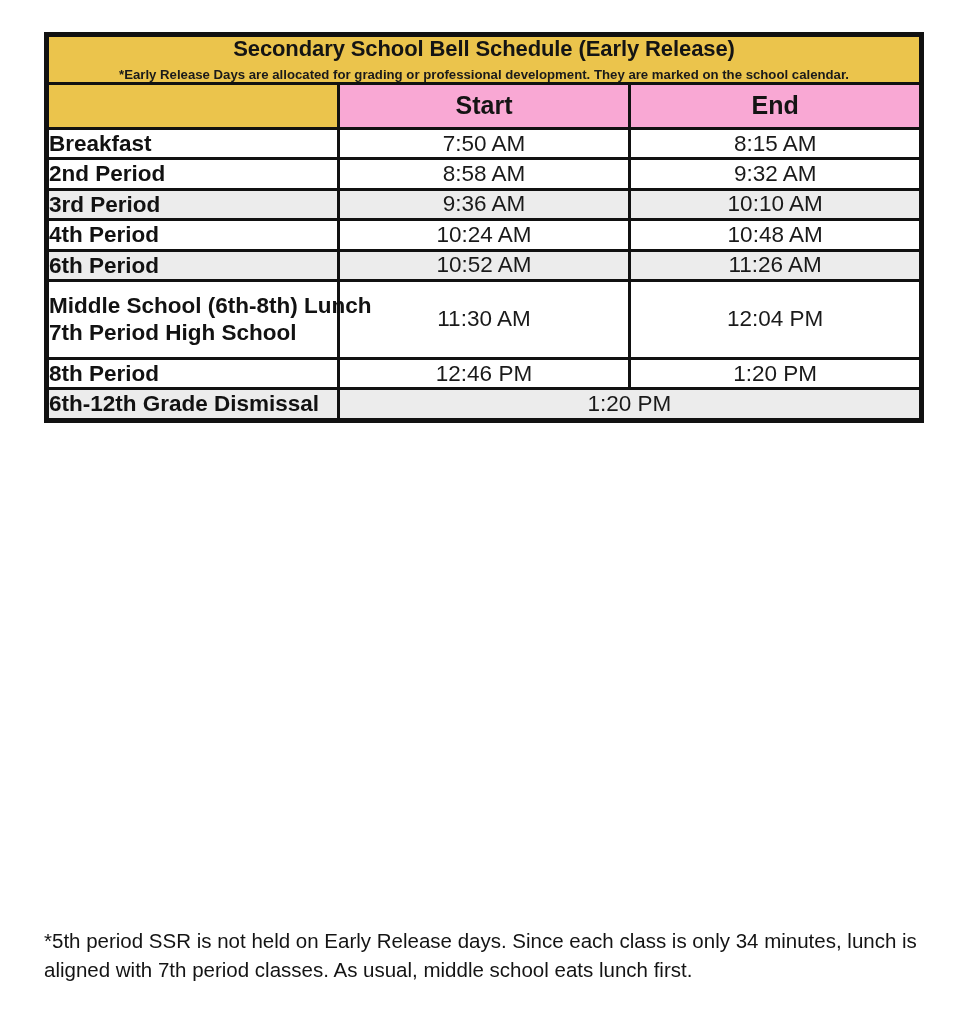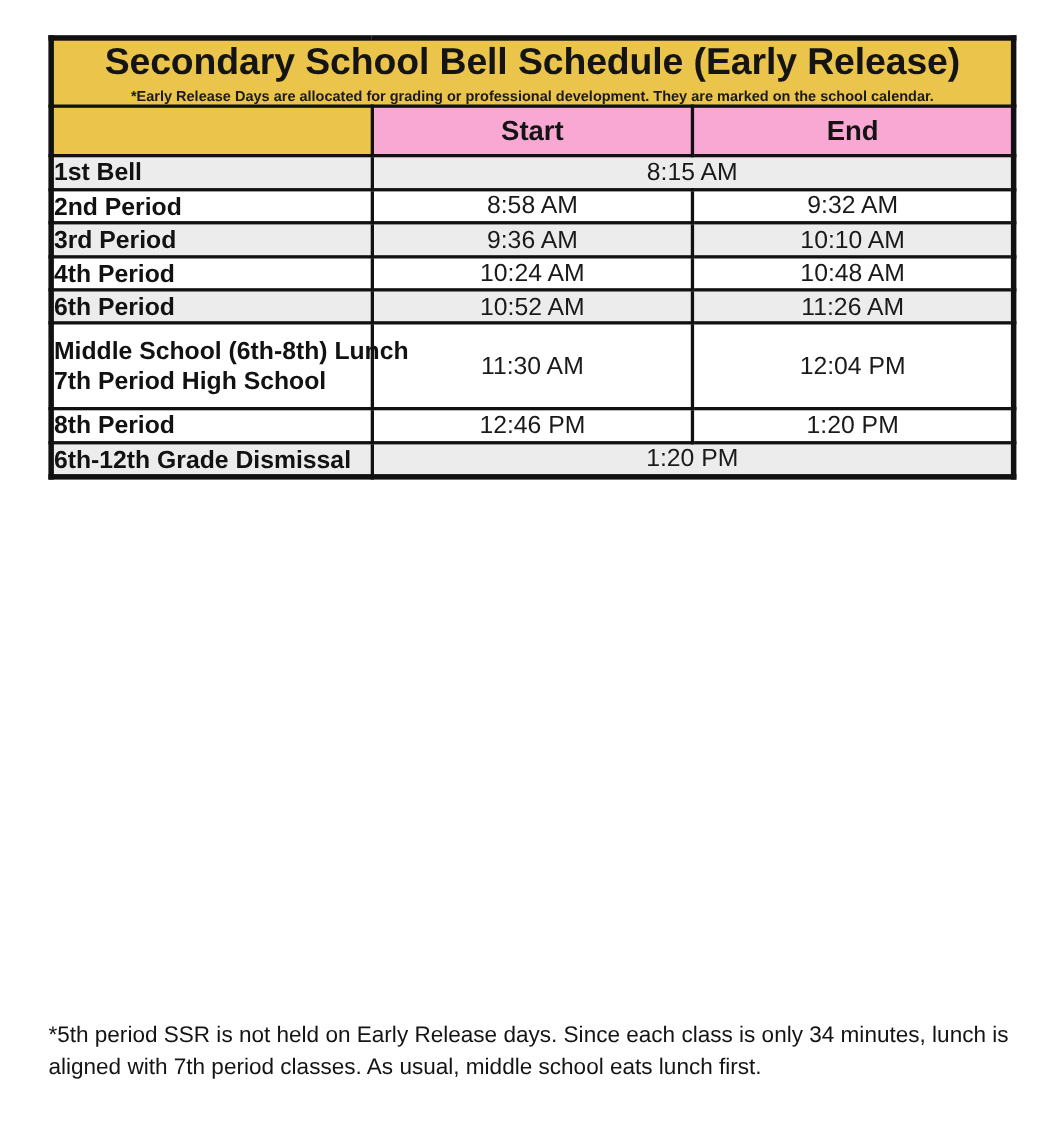--- a/index.html
+++ b/index.html
@@ -44,21 +44,21 @@
     vertical-align: middle;
   }
 
   
   .title-cell {
     background: #EBC44C;
     text-align: center;
     padding: 9px 10px 8px 10px;
   }
   .doc-title {
-    font-size: 34px;
+    font-size: 22px;
     font-weight: bold;
     color: #141414;
     letter-spacing: -0.1px;
     line-height: 1.12;
     white-space: nowrap;
   }
   .doc-subtitle {
     font-size: 13.2px;
     font-weight: bold;
     color: #1a1a1a;
@@ -135,25 +135,26 @@
             <div class="doc-subtitle">*Early Release Days are allocated for grading or professional development. They are marked on the school calendar.</div>
           </td>
         </tr>
 
         <tr>
           <th class="col-head blank"></th>
           <th class="col-head">Start</th>
           <th class="col-head">End</th>
         </tr>
 
-          <tr class="row-shaded">
-            <td class="label-cell">
-              <span class="line">1st Bell</span>
-            </td>
-            <td class="time-cell merged" colspan="2">8:15 AM</td>
+      <tr class="row-white">
+            <td class="label-cell">
+              <span class="line">Breakfast</span>
+            </td>
+            <td class="time-cell">7:50 AM</td>
+            <td class="time-cell">8:15 AM</td>
           </tr>
           <tr class="row-white">
             <td class="label-cell">
               <span class="line">2nd Period</span>
             </td>
             <td class="time-cell">8:58 AM</td>
             <td class="time-cell">9:32 AM</td>
           </tr>
           <tr class="row-shaded">
             <td class="label-cell">

